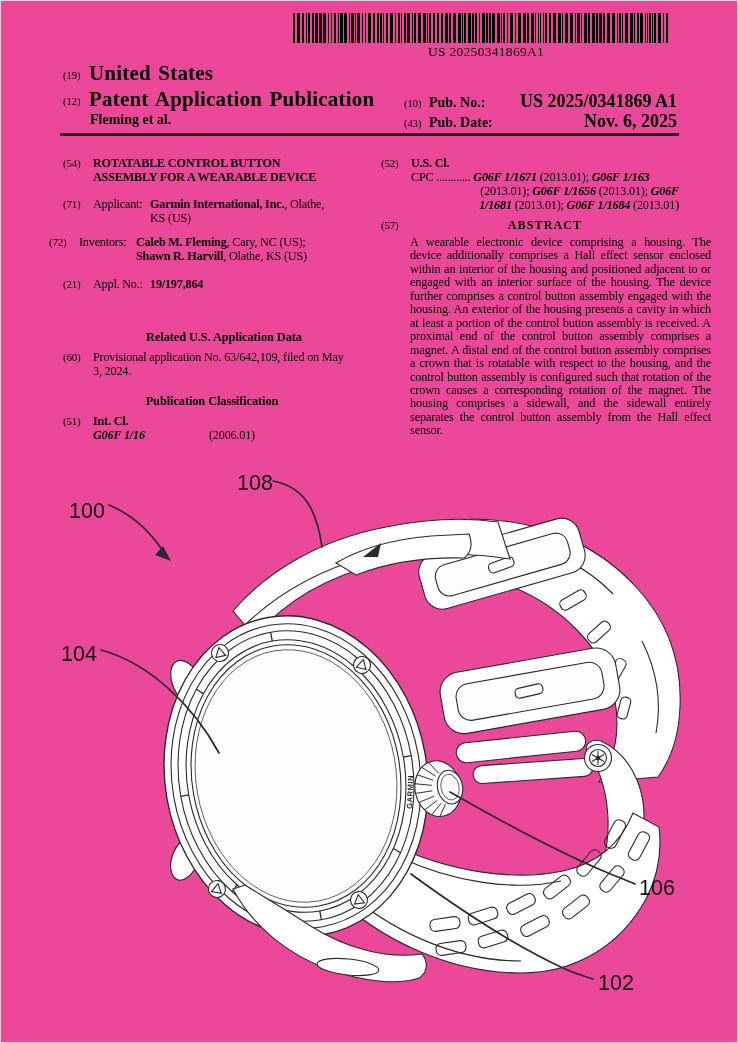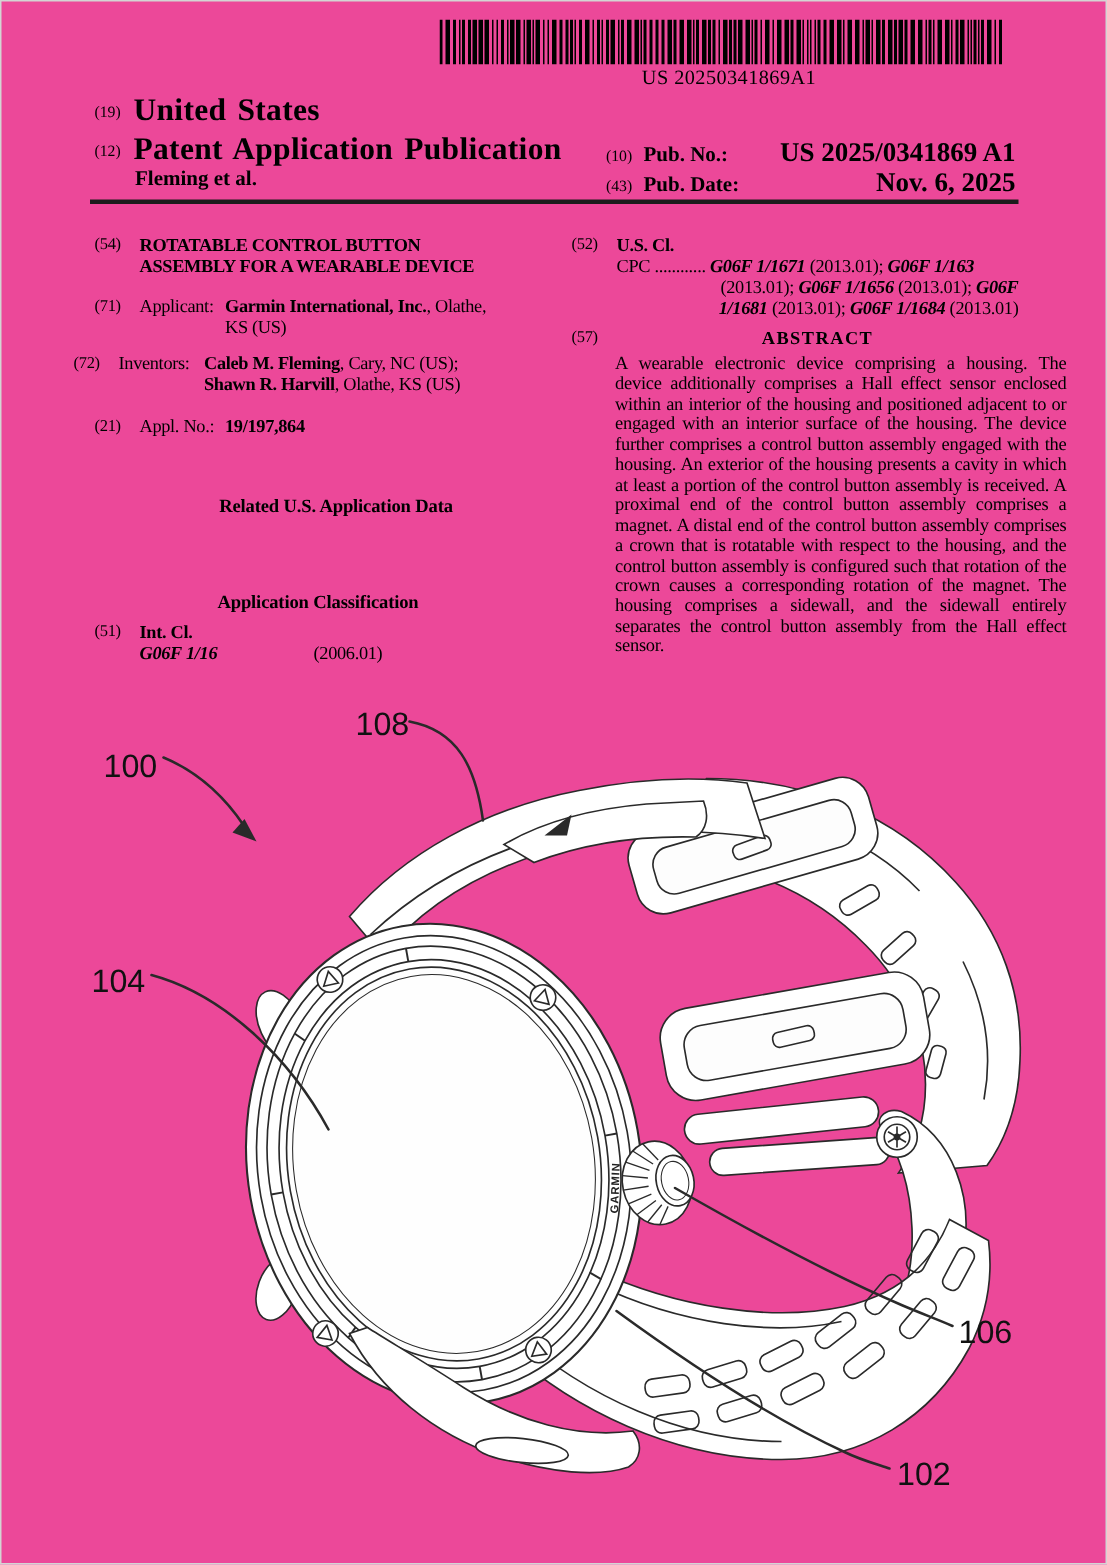--- a/index.html
+++ b/index.html
@@ -100,22 +100,29 @@
   <div class="field" style="left:62px; top:276px;">
     <span class="fnum">(21)</span>
     <div class="fbody">
         <div class="fline"><span class="lblcol">Appl. No.:</span><b>19/197,864</b></div>
       </div>
   </div>
 
 
   <div class="chead" style="left:74px; top:329px; width:298px;text-align:center;">Related U.S. Application Data</div>
 
-
-  <div class="chead" style="left:62px; top:393px; width:298px;">Application Classification</div>
+  <div class="field" style="left:62px; top:349px;">
+    <span class="fnum">(60)</span>
+    <div class="fbody">
+      <div class="fline">Provisional application No. 63/642,109, filed on May</div>
+      <div class="fline">3, 2024.</div>
+    </div>
+  </div>
+
+  <div class="chead" style="left:62px; top:393px; width:298px;">Publication Classification</div>
 
   <div class="field" style="left:62px; top:413px;">
     <span class="fnum">(51)</span>
     <div class="fbody">
       <div class="fline" style="font-weight:bold;">Int. Cl.</div>
       <div class="fline"><span class="clscol bi">G06F 1/16</span><span>(2006.01)</span></div>
     </div>
   </div>
 
   <div class="field" style="left:380px; top:155px;">

